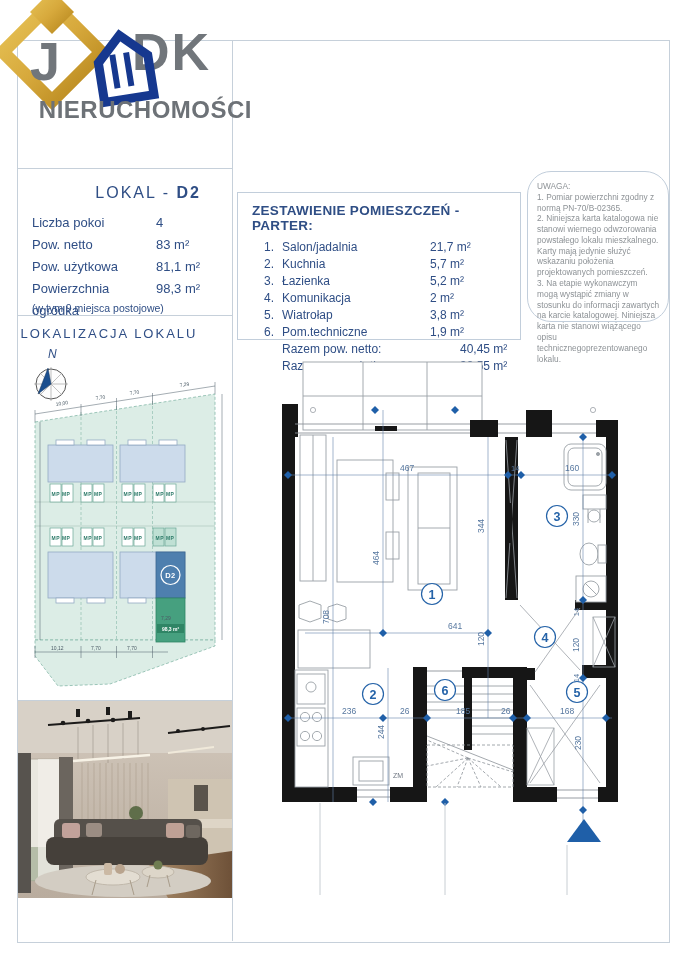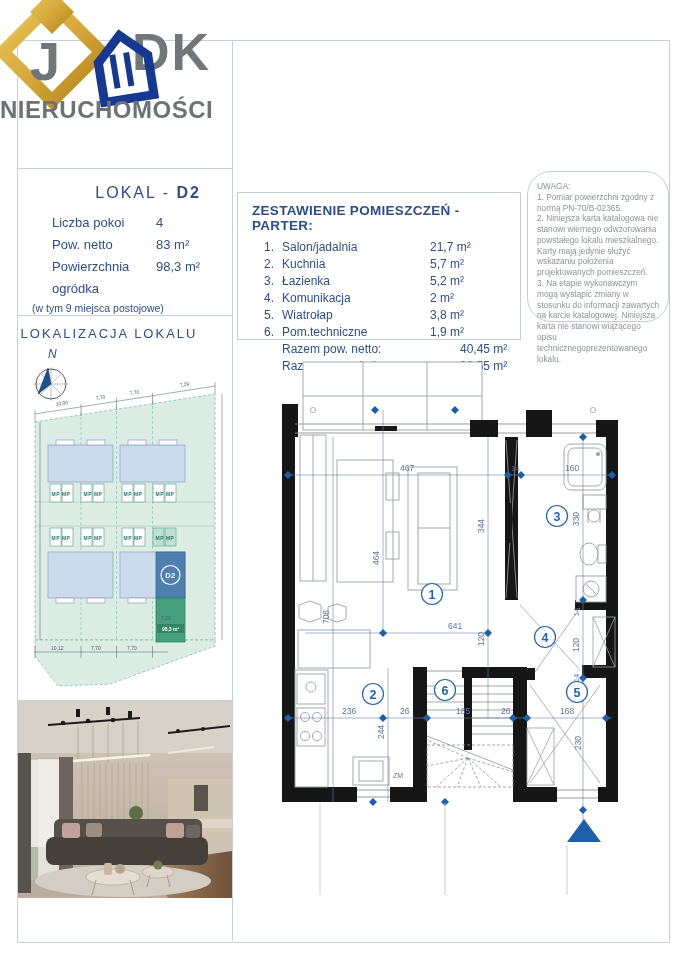--- a/index.html
+++ b/index.html
@@ -5,29 +5,29 @@
   html,body{margin:0;padding:0;background:#e8e8e8;}
   #page{position:relative;width:678px;height:960px;background:#fff;margin:0 auto;
         font-family:"Liberation Sans",sans-serif;overflow:hidden;}
   .abs{position:absolute;}
   
   .frame{left:17px;top:40px;width:651px;height:901px;border:1px solid #c6d0da;}
   .vdiv{width:1px;background:#c6d0da;}
   .hdiv{height:1px;background:#c6d0da;}
   .box{border:1px solid #c2cedb;background:#fff;box-sizing:border-box;}
   
-  #brand-sub{left:0px;top:96px;width:252px;text-align:left;font-size:24px;font-weight:bold;
+  #brand-sub{left:0px;top:96px;width:252px;text-align:right;font-size:24px;font-weight:bold;
              color:#6d7277;letter-spacing:.5px;}
   #brand-name{left:38px;top:115px;width:178px;text-align:center;font-size:24px;font-weight:bold;
               color:#24429e;letter-spacing:5px;}
   
   .unit-title{left:15px;top:184px;width:186px;text-align:right;font-size:16px;color:#2f4e85;letter-spacing:2px;}
   .unit-title b{font-weight:bold;}
   .unit-rows{left:32px;top:212px;width:182px;font-size:13px;color:#2f4e85;}
-  .unit-row{display:flex;line-height:22px;margin-left:20px;}
+  .unit-row{display:flex;line-height:22px;}
   .unit-row .lbl{flex:1;}
   .unit-row .val{width:58px;}
   .unit-note{left:32px;top:302px;font-size:10.5px;color:#2f4e85;}
   
   .sched{left:237px;top:168px;width:284px;height:148px;padding:10px 10px 0 14px;margin-top:24px;}
   .sched-title{font-size:13.5px;font-weight:bold;color:#2f4e85;letter-spacing:.3px;margin-bottom:6px;}
   .sched-item{display:flex;font-size:12px;color:#2f4e85;line-height:17px;}
   .sched-item .no{width:22px;text-align:right;margin-right:8px;}
   .sched-item .nm{width:148px;}
   .sched-item .ar{flex:1;}
@@ -90,20 +90,24 @@
   <div class="abs unit-rows">
     <div class="unit-row">
       <span class="lbl">Liczba pokoi</span>
       <span class="val">4</span>
     </div>
     <div class="unit-row">
       <span class="lbl">Pow. netto</span>
       <span class="val">83 m²</span>
     </div>
     <div class="unit-row">
+      <span class="lbl">Pow. użytkowa</span>
+      <span class="val">81,1 m²</span>
+    </div>
+    <div class="unit-row">
       <span class="lbl">Powierzchnia ogródka</span>
       <span class="val">98,3 m²</span>
     </div>
   </div>
   <div class="abs unit-note">(w tym 9 miejsca postojowe)</div>
 
   <div class="abs box sched">
     <div class="sched-title">ZESTAWIENIE POMIESZCZEŃ - PARTER:</div>
     <div class="sched-item">
       <span class="no">1.</span>

